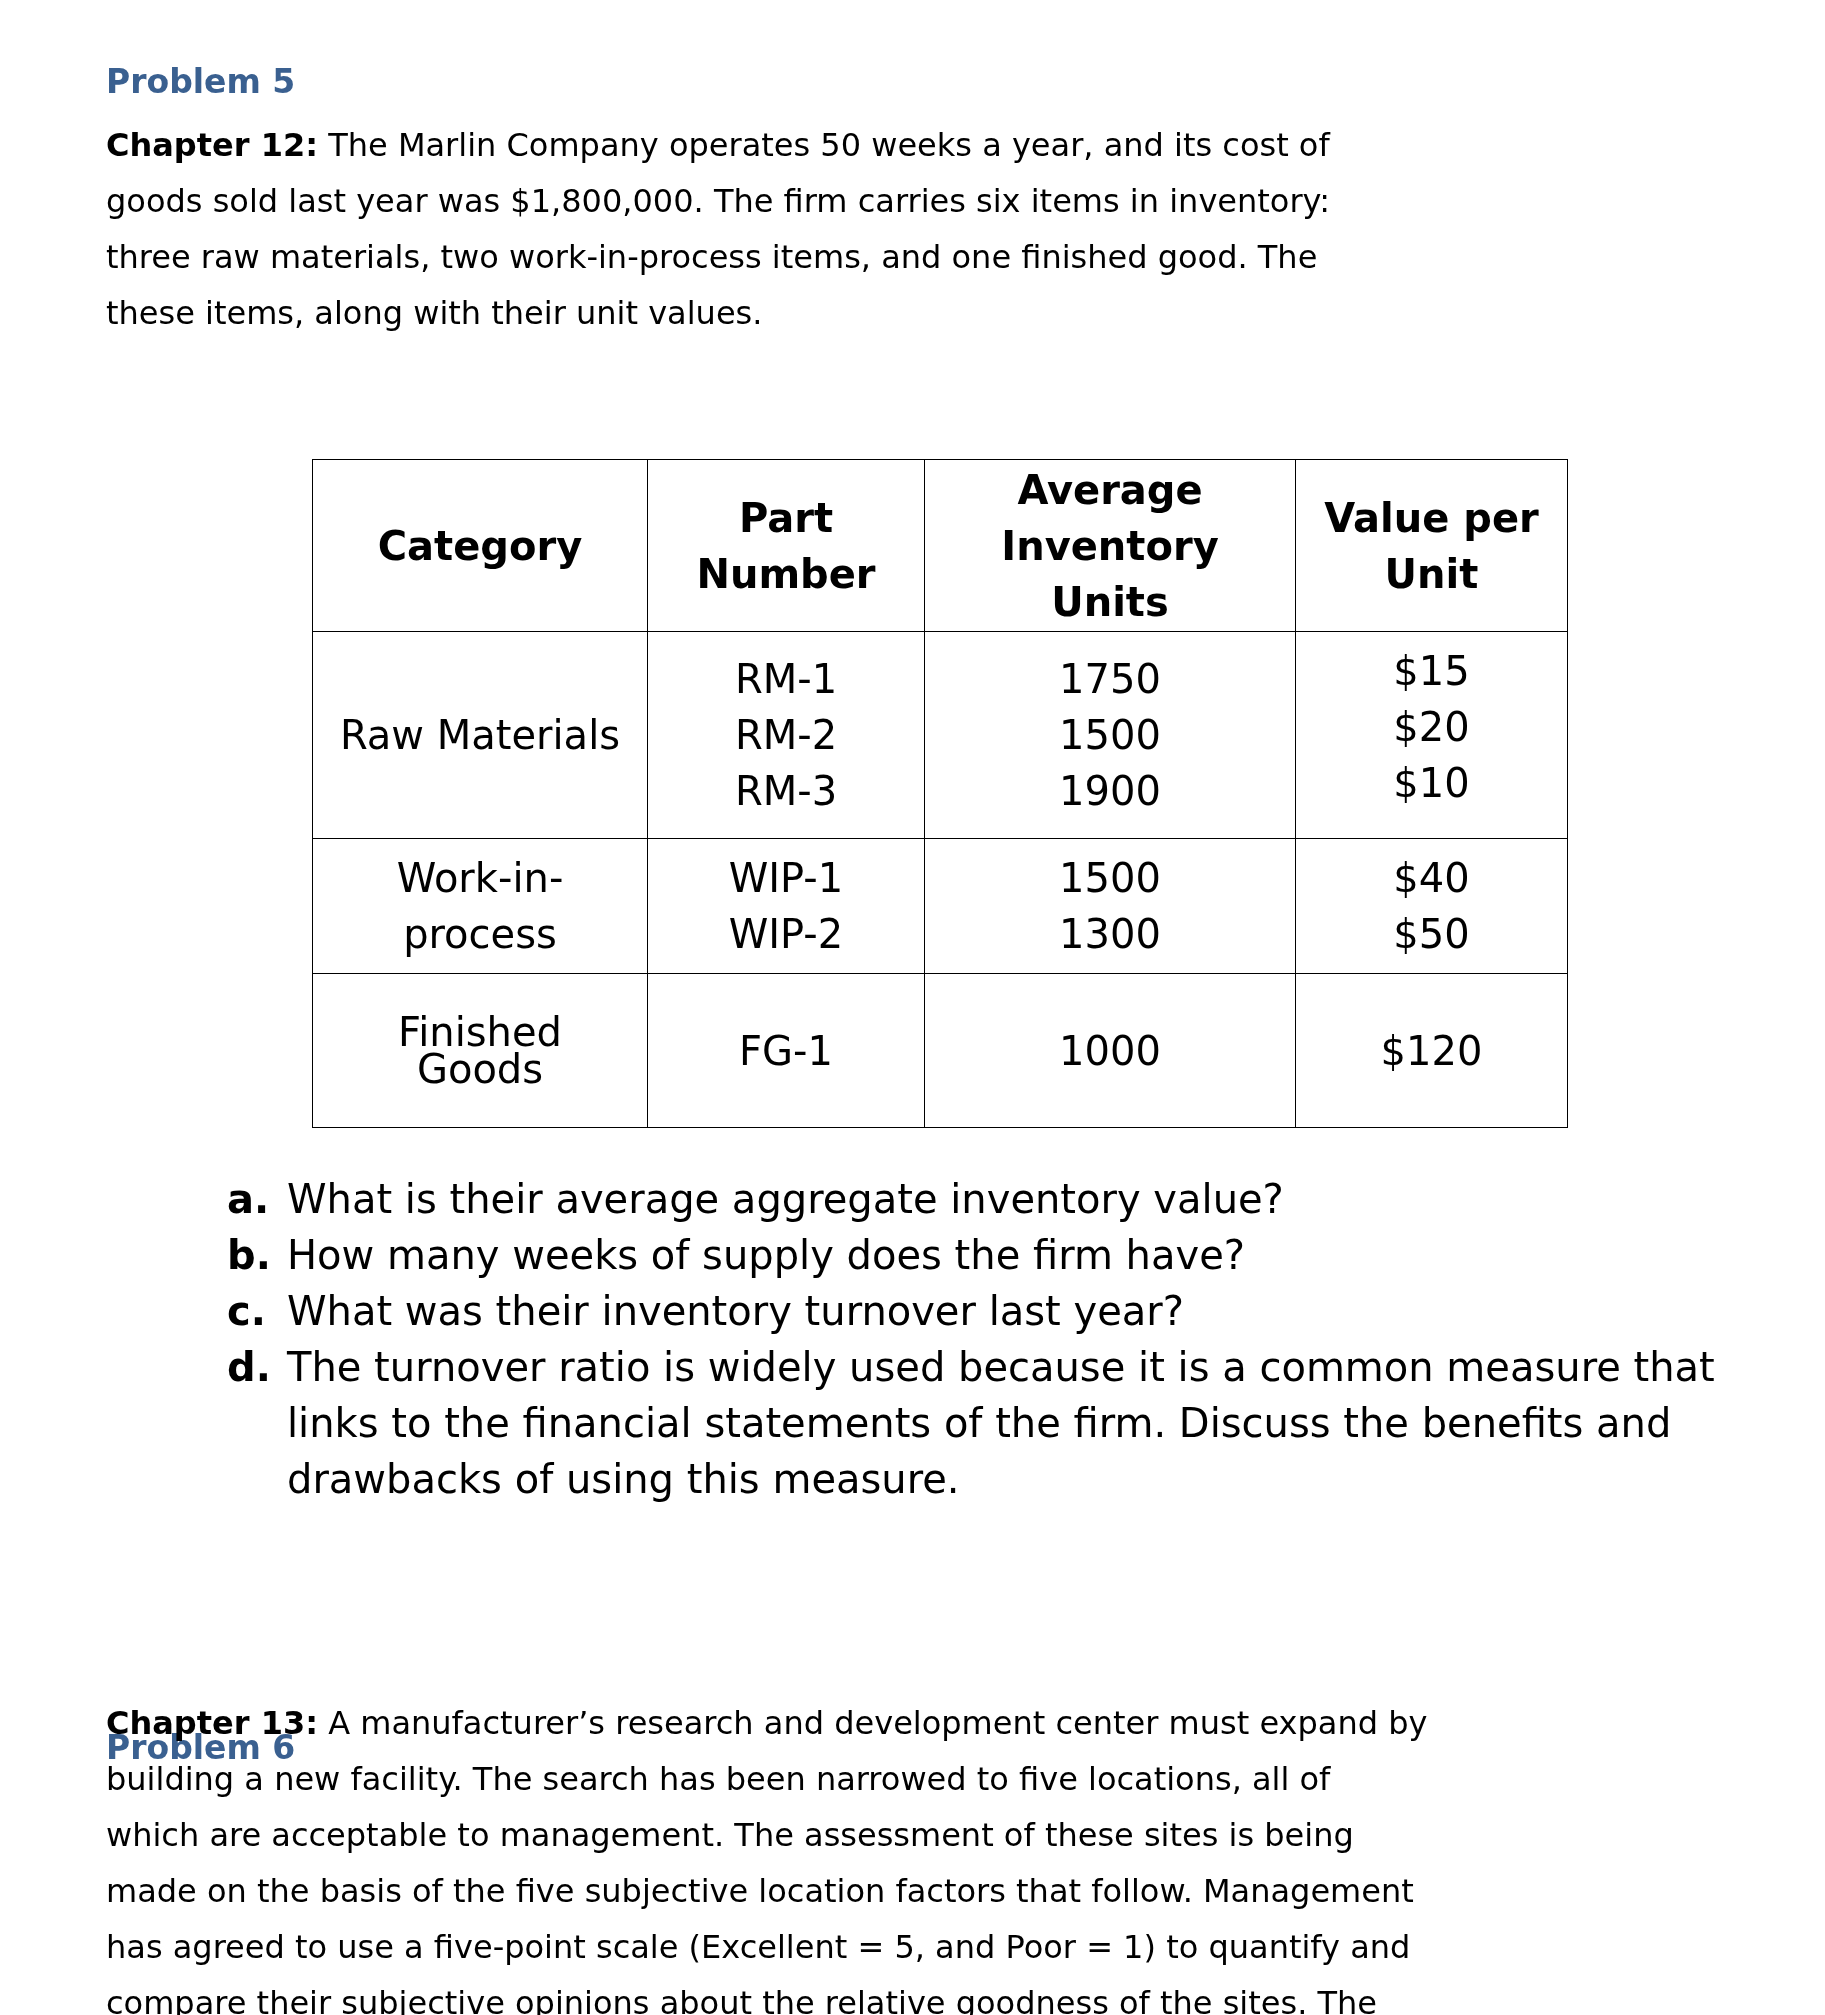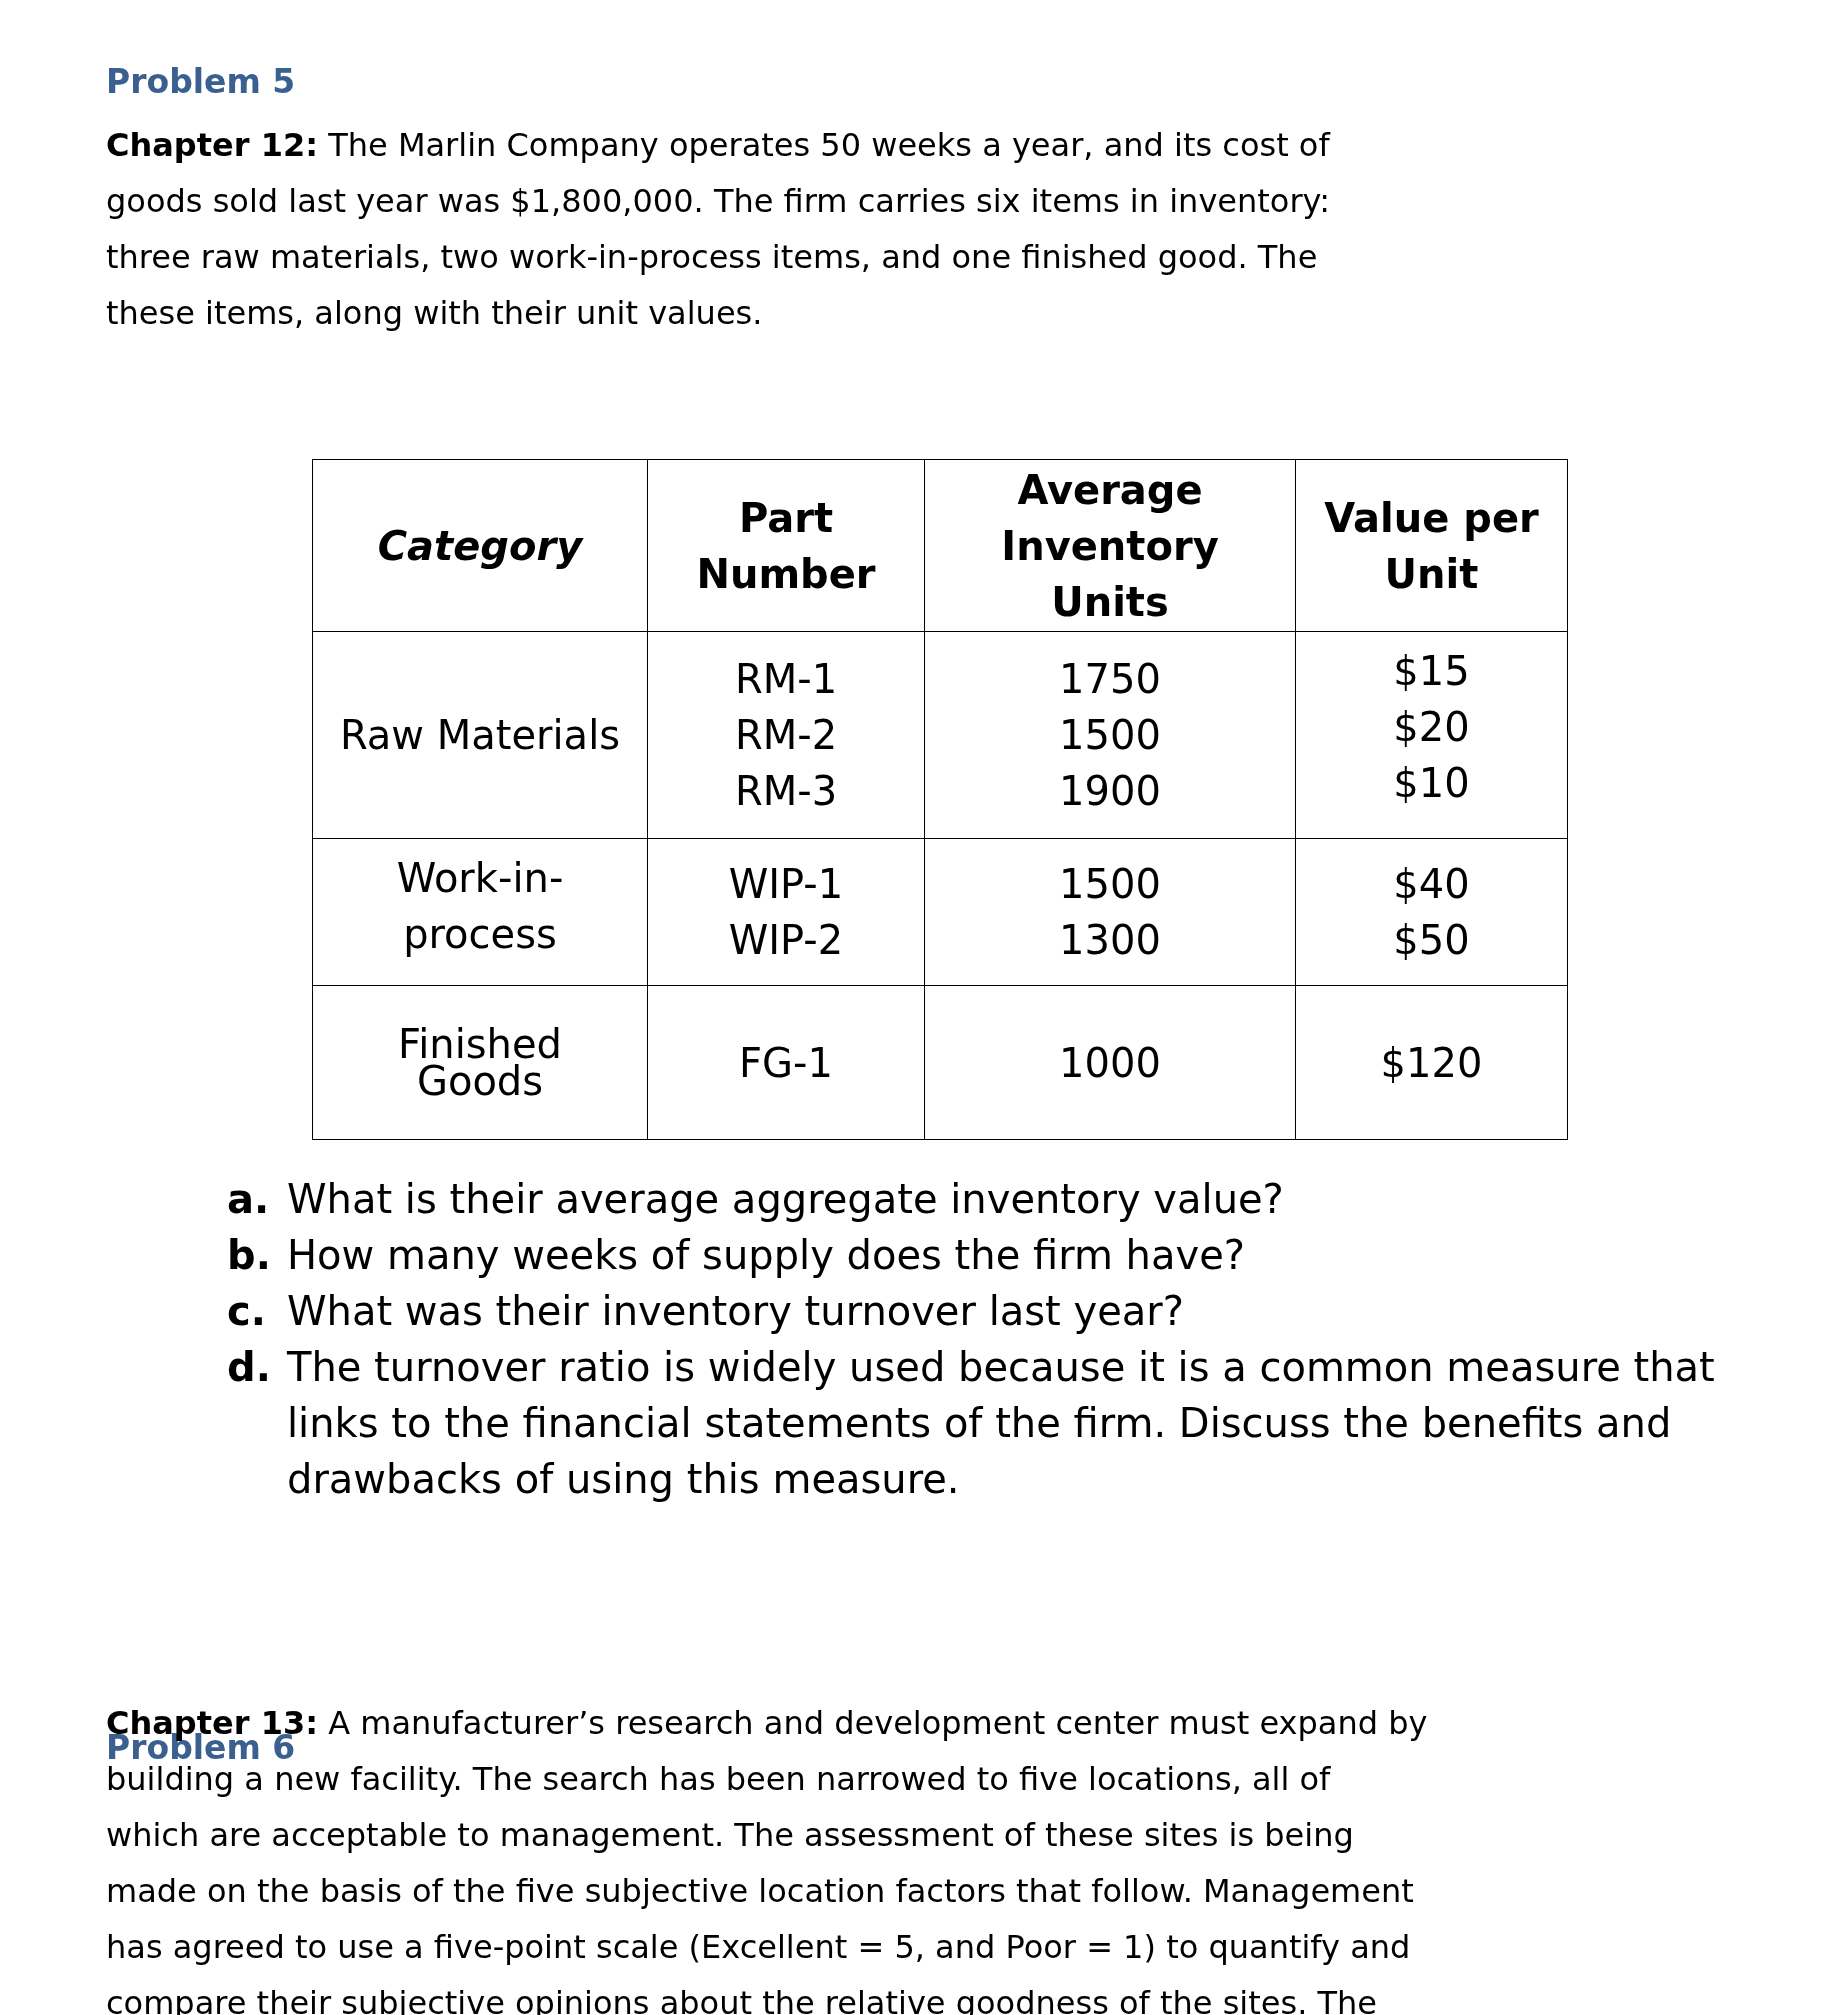--- a/index.html
+++ b/index.html
@@ -24,21 +24,21 @@
     position: absolute; left: 206px; top: 459px;
     border-collapse: collapse; font-size: 40px; line-height: 56px;
   }
   table.inv th, table.inv td {
     border: 1.6px solid #000; text-align: center; vertical-align: middle; padding: 0;
   }
   table.inv th { font-weight: bold; height: 171px; }
   table.inv td.rm { height: 190px; }
   table.inv td.wip { height: 134px; }
   table.inv td.fg { height: 153px; }
-  .c1 { width: 334px; font-style: italic; } .c2 { width: 276px; } .c3 { width: 370px; } .c4 { width: 271px; }
+  .c1 { width: 334px; } .c2 { width: 276px; } .c3 { width: 370px; } .c4 { width: 271px; }
   .stack span { display: block; }
 
   .questions { position: absolute; left: 121px; top: 1171px; font-size: 40px; line-height: 56px; }
   .q { display: flex; }
   .q .ql { font-weight: bold; width: 60px; flex: none; }
   .q .qt { width: 1491px; }
 </style>
 </head>
 <body>
 
@@ -89,21 +89,21 @@
           <span>1500</span>
           <span>1900</span>
         </td>
         <td class="rm stack" style="padding-bottom:16px">
           <span>$15</span>
           <span>$20</span>
           <span>$10</span>
         </td>
       </tr>
       <tr>
-        <td class="wip stack" style="padding-bottom:12px">
+        <td class="wip stack" style="">
           <span>Work-in-</span>
           <span>process</span>
         </td>
         <td class="wip stack">
           <span>WIP-1</span>
           <span>WIP-2</span>
         </td>
         <td class="wip stack">
           <span>1500</span>
           <span>1300</span>

